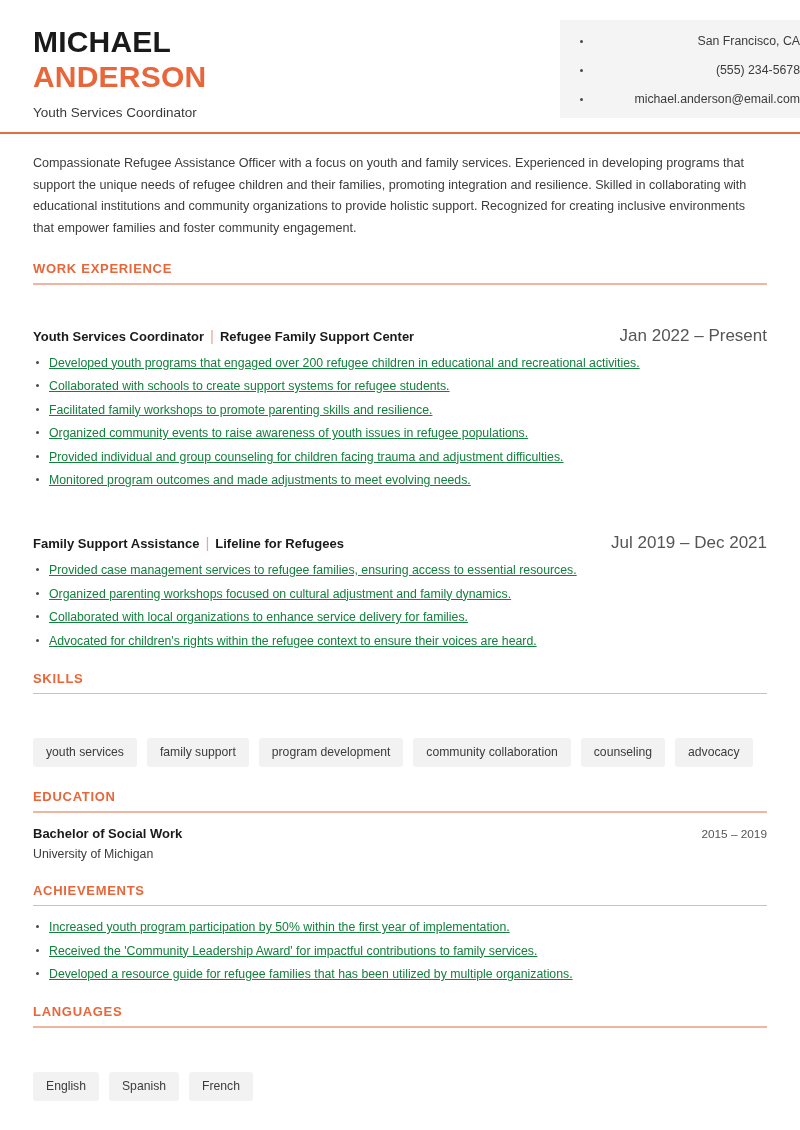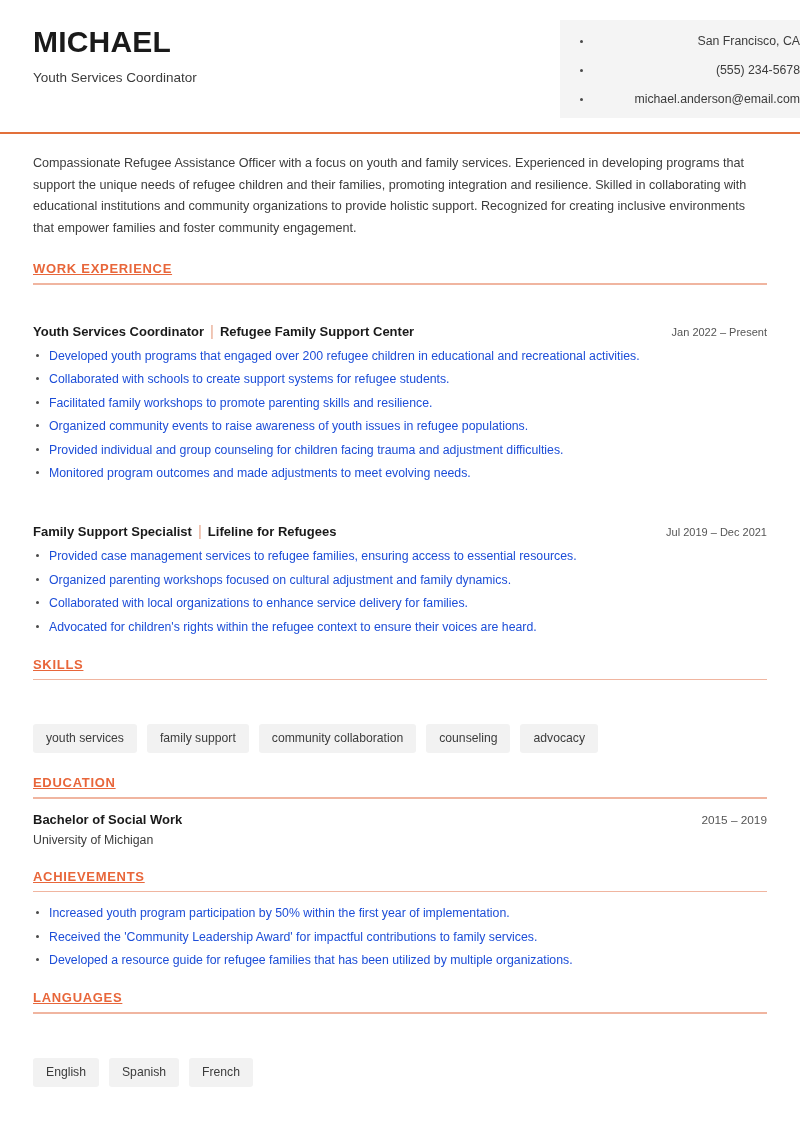--- a/index.html
+++ b/index.html
@@ -108,21 +108,20 @@
     width: 735px;
   }
 
   .section { margin-top: 22px; }
   .section-title {
     font-size: 13px;
     font-weight: bold;
     color: #E8663A;
     letter-spacing: 0.7px;
     margin: 0 0 7px 0;
-    text-decoration: underline;
   }
   .section-rule {
     height: 1.5px;
     background: #F0B5A0;
     width: 100%;
     margin-bottom: 13px;
   }
 
   
   .entry { margin-bottom: 17px; }
@@ -139,37 +138,38 @@
     display: flex;
     align-items: baseline;
   }
   .entry-sep {
     color: #E8A98F;
     font-weight: normal;
     margin: 0 6px;
     font-size: 15px;
   }
   .entry-date {
-    font-size: 11px;
+    font-size: 17px;
     color: #555555;
     white-space: nowrap;
     margin-top: 28px;
   }
   .bullets {
     list-style: none;
     margin: 9px 0 0 0;
     padding: 0;
   }
   .bullets li {
     font-size: 12.3px;
-    color: #1d4ed8;
+    color: #15803d;
     line-height: 16px;
     margin-bottom: 7.5px;
     padding-left: 16px;
     position: relative;
+    text-decoration: underline;
   }
   .bullets li:last-child { margin-bottom: 0; }
   .bullets li::before {
     content: "";
     position: absolute;
     left: 3px;
     top: 6px;
     width: 3px;
     height: 3px;
     background: #4a4a4a;
@@ -216,20 +216,21 @@
 </style>
 </head>
 <body>
 
 <div class="page">
 
   <div class="header">
 
     <div class="identity">
       <div class="name-line name-first">MICHAEL</div>
+      <div class="name-line name-last">ANDERSON</div>
       <div class="job-title">Youth Services Coordinator</div>
     </div>
 
     <div class="contact-box">
       <ul class="contact-list">
         <li>San Francisco, CA</li>
         <li>(555) 234-5678</li>
         <li>michael.anderson@email.com</li>
       </ul>
     </div>
@@ -260,41 +261,42 @@
           <li>Facilitated family workshops to promote parenting skills and resilience.</li>
           <li>Organized community events to raise awareness of youth issues in refugee populations.</li>
           <li>Provided individual and group counseling for children facing trauma and adjustment difficulties.</li>
           <li>Monitored program outcomes and made adjustments to meet evolving needs.</li>
         </ul>
       </div>
 
       <div class="entry">
         <div class="entry-head">
           <div class="entry-heading">
-            <span>Family Support Specialist</span>
+            <span>Family Support Assistance</span>
             <span class="entry-sep">|</span>
             <span>Lifeline for Refugees</span>
           </div>
           <div class="entry-date">Jul 2019 – Dec 2021</div>
         </div>
         <ul class="bullets">
           <li>Provided case management services to refugee families, ensuring access to essential resources.</li>
           <li>Organized parenting workshops focused on cultural adjustment and family dynamics.</li>
           <li>Collaborated with local organizations to enhance service delivery for families.</li>
           <li>Advocated for children's rights within the refugee context to ensure their voices are heard.</li>
         </ul>
       </div>
     </div>
 
     <div class="section">
       <h2 class="section-title">SKILLS</h2>
       <div class="section-rule"></div>
       <div class="chips">
         <span class="chip">youth services</span>
         <span class="chip">family support</span>
+        <span class="chip">program development</span>
         <span class="chip">community collaboration</span>
         <span class="chip">counseling</span>
         <span class="chip">advocacy</span>
       </div>
     </div>
 
     <div class="section">
       <h2 class="section-title">EDUCATION</h2>
       <div class="section-rule"></div>
       <div>

